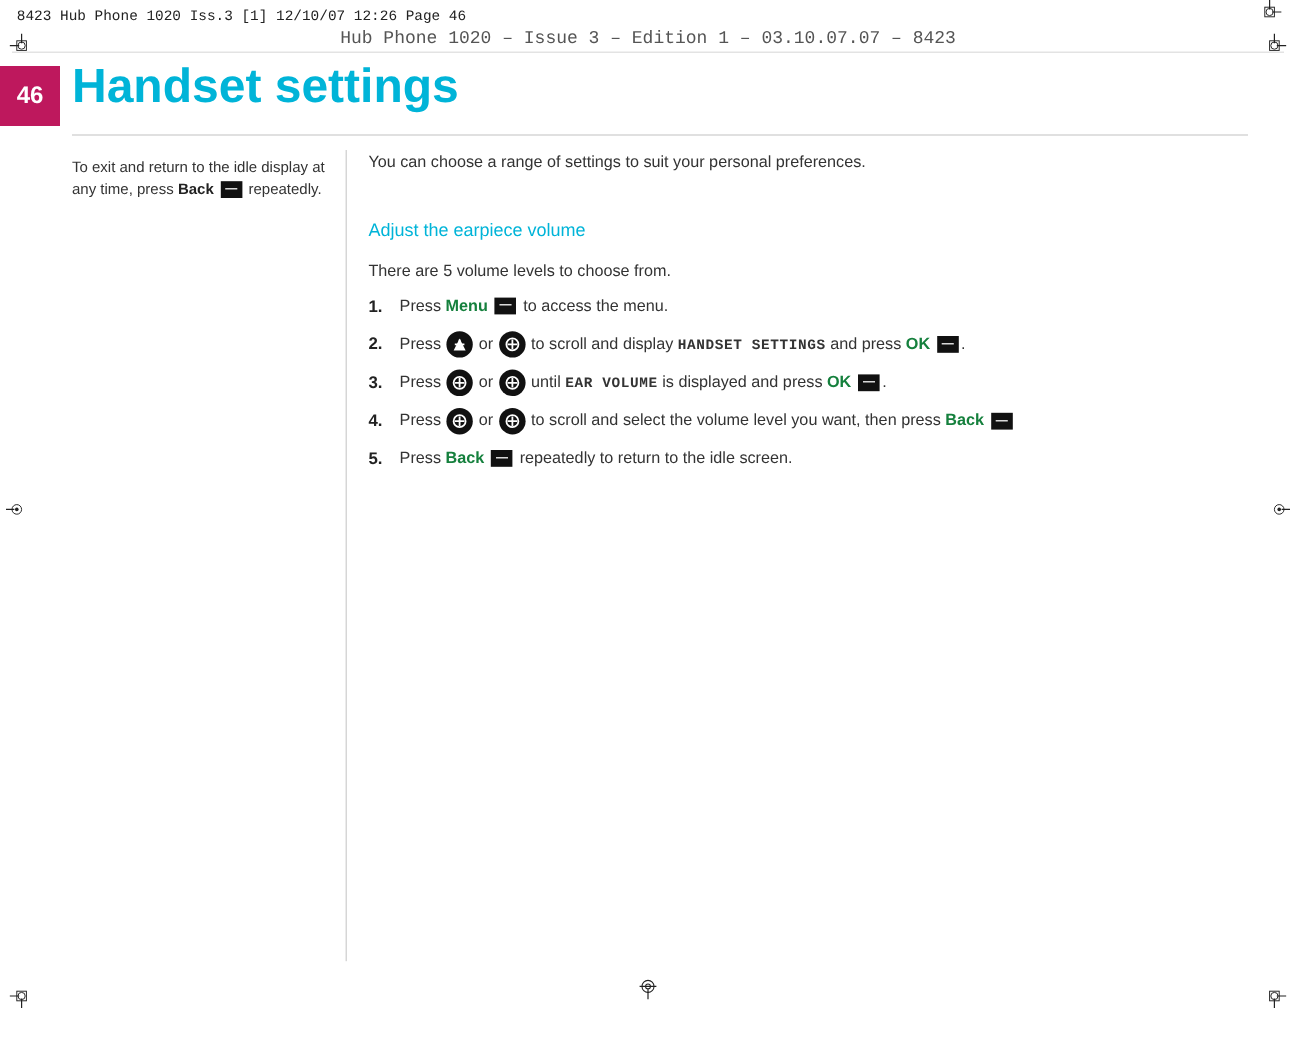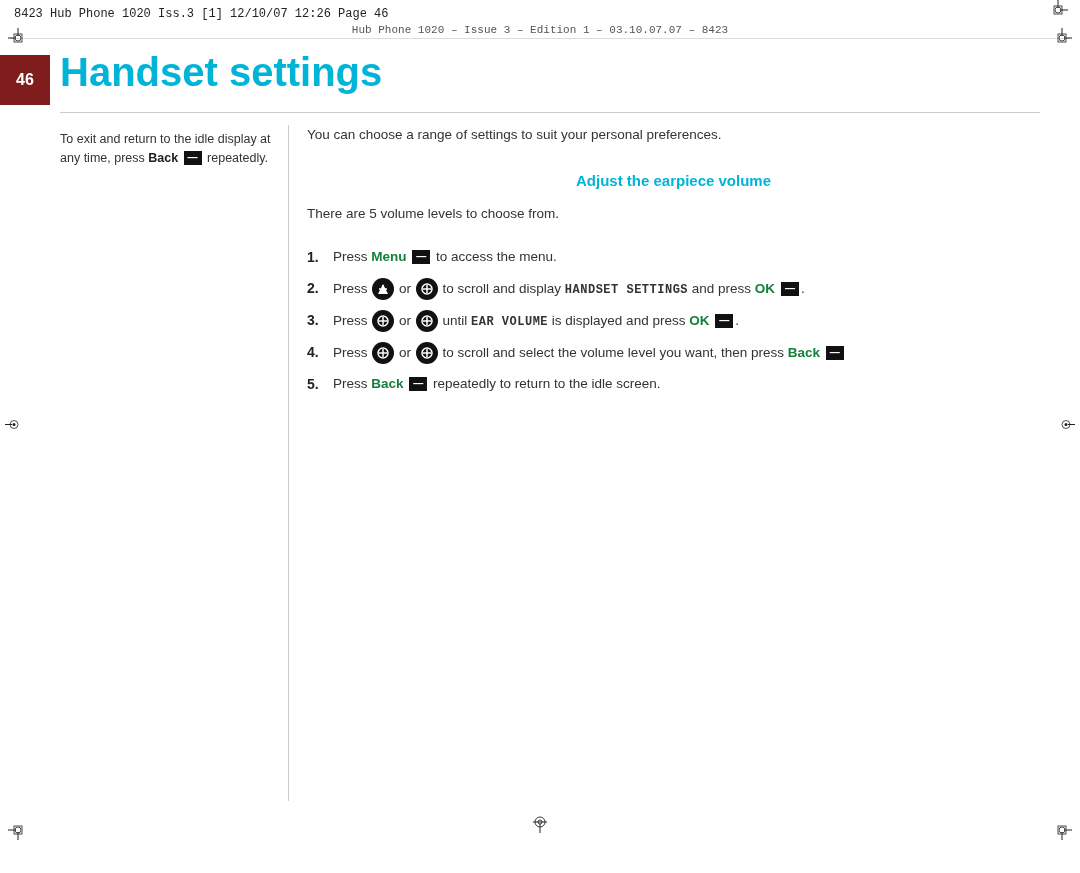--- a/index.html
+++ b/index.html
@@ -23,26 +23,26 @@
       background: white;
     }
 
     
     .page-number-tab {
       position: absolute;
       top: 55px;
       left: 0;
       width: 50px;
       height: 50px;
-      background: #7f1d1d;
+      background: #be185d;
       display: flex;
       align-items: center;
       justify-content: center;
       color: white;
-      font-size: 16px;
+      font-size: 20px;
       font-weight: bold;
     }
 
     
     .page-title {
       position: absolute;
       top: 50px;
       left: 60px;
       right: 40px;
     }
@@ -104,36 +104,35 @@
       flex: 1;
       padding-left: 10px;
       font-size: 13.5px;
       line-height: 1.6;
       color: #222;
     }
 
     .right-column .intro-text {
       font-size: 13.5px;
       color: #333;
-      margin-bottom: 24px;
+      margin-bottom: 36px;
       line-height: 1.5;
     }
 
     .section-heading {
       font-size: 15px;
-      font-weight: bold;
+      font-weight: normal;
       color: #00b4d8;
       margin-bottom: 10px;
-      text-align: center;
     }
 
     .volume-levels-text {
       font-size: 13.5px;
       color: #333;
-      margin-bottom: 22px;
+      margin-bottom: 8px;
     }
 
     
     .steps-list {
       list-style: none;
       padding: 0;
     }
 
     .steps-list li {
       display: flex;
@@ -241,21 +240,21 @@
     <div style="position:absolute; top:0; right:12px;">
       <svg width="20" height="20" viewBox="0 0 20 20">
         <line x1="10" y1="0" x2="10" y2="8" stroke="#222" stroke-width="1"></line>
         <line x1="12" y1="10" x2="20" y2="10" stroke="#222" stroke-width="1"></line>
         <rect x="6" y="6" width="8" height="8" fill="none" stroke="#222" stroke-width="0.8"></rect>
         <circle cx="10" cy="10" r="3" fill="none" stroke="#222" stroke-width="0.8"></circle>
       </svg>
     </div>
   </div>
 
-  <div style="text-align:center; font-family:'Courier New',monospace; font-size:11px; color:#555; padding-bottom:2px; border-bottom:1px solid #ddd; margin:0 10px;">
+  <div style="text-align:center; font-family:'Courier New',monospace; font-size:15px; color:#555; padding-bottom:2px; border-bottom:1px solid #ddd; margin:0 10px;">
     <span>Hub Phone 1020 – Issue 3 – Edition 1 – 03.10.07.07 – 8423</span>
   </div>
 
   <div style="position:absolute; top:28px; left:8px;">
     <svg width="20" height="20" viewBox="0 0 20 20">
       <line x1="10" y1="0" x2="10" y2="8" stroke="#222" stroke-width="1"></line>
       <line x1="0" y1="10" x2="8" y2="10" stroke="#222" stroke-width="1"></line>
       <rect x="6" y="6" width="8" height="8" fill="none" stroke="#222" stroke-width="0.8"></rect>
       <circle cx="10" cy="10" r="3" fill="none" stroke="#222" stroke-width="0.8"></circle>
     </svg>

